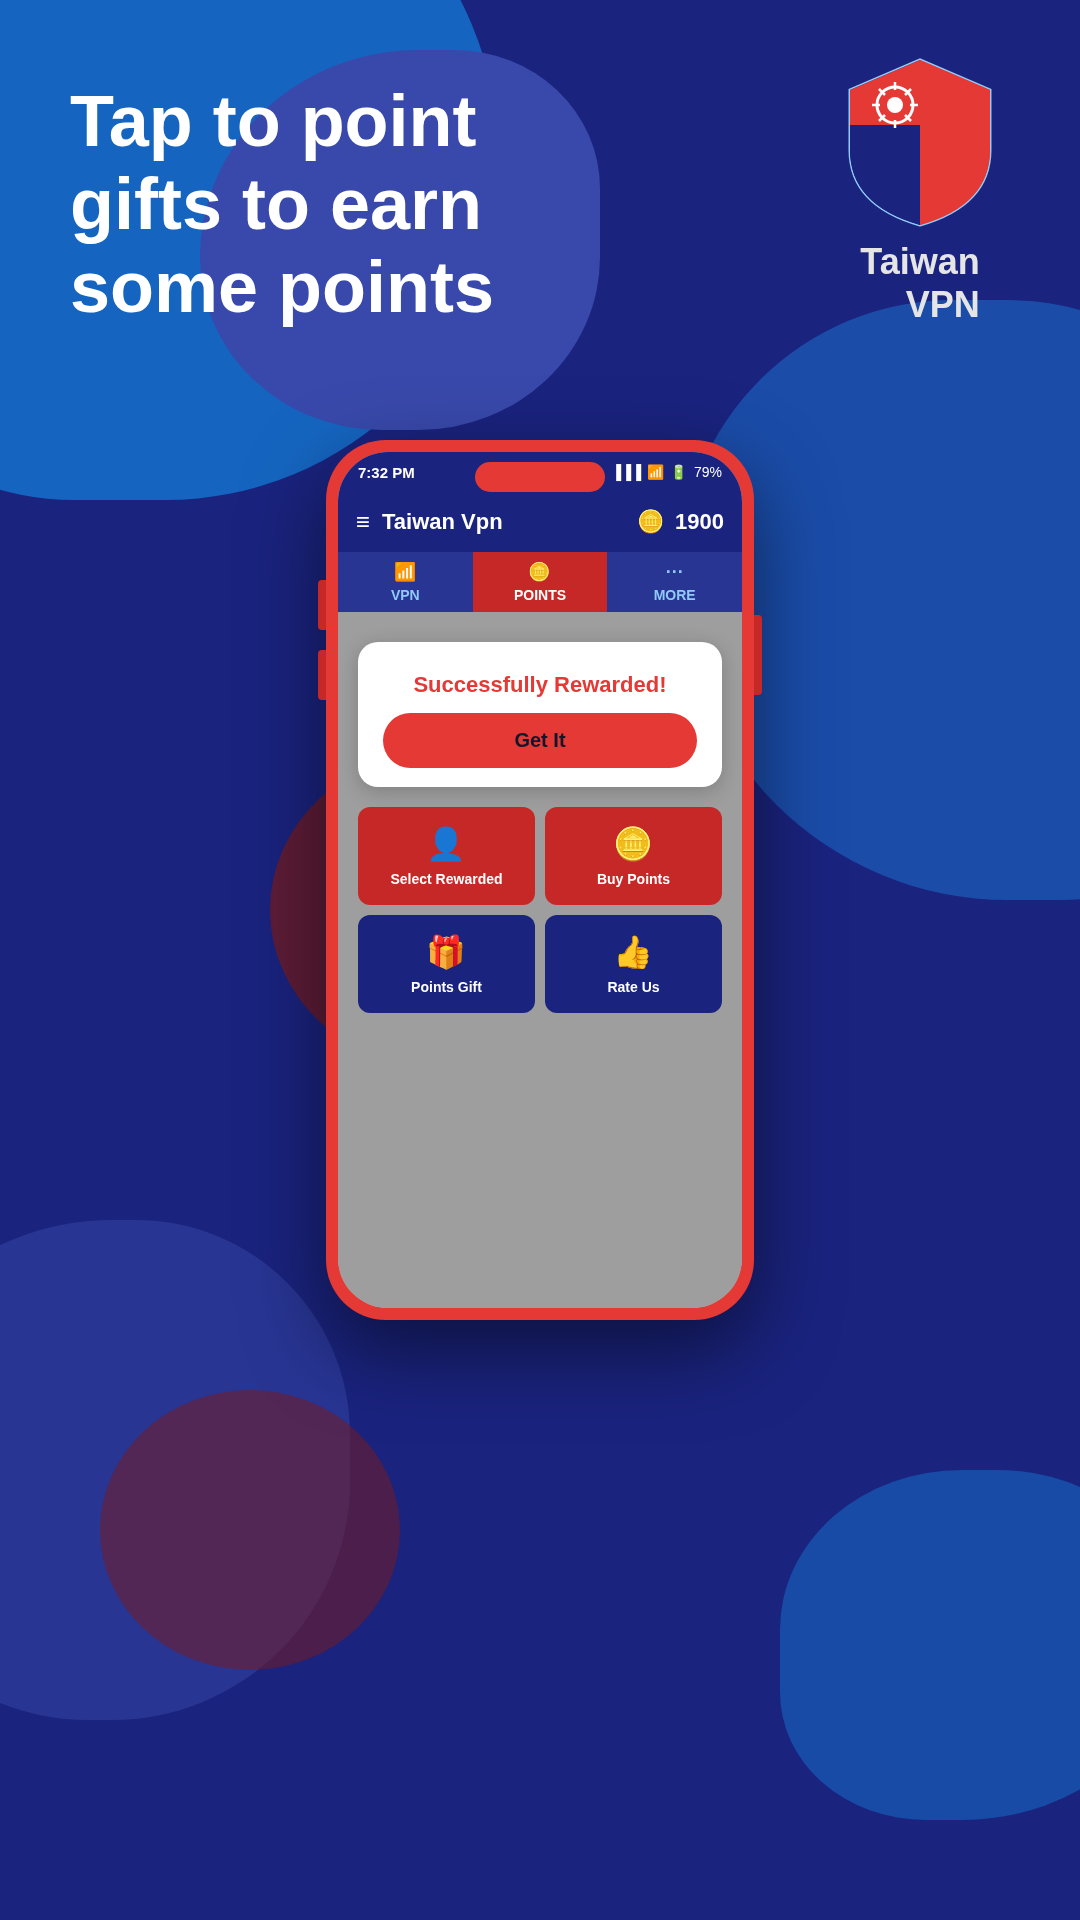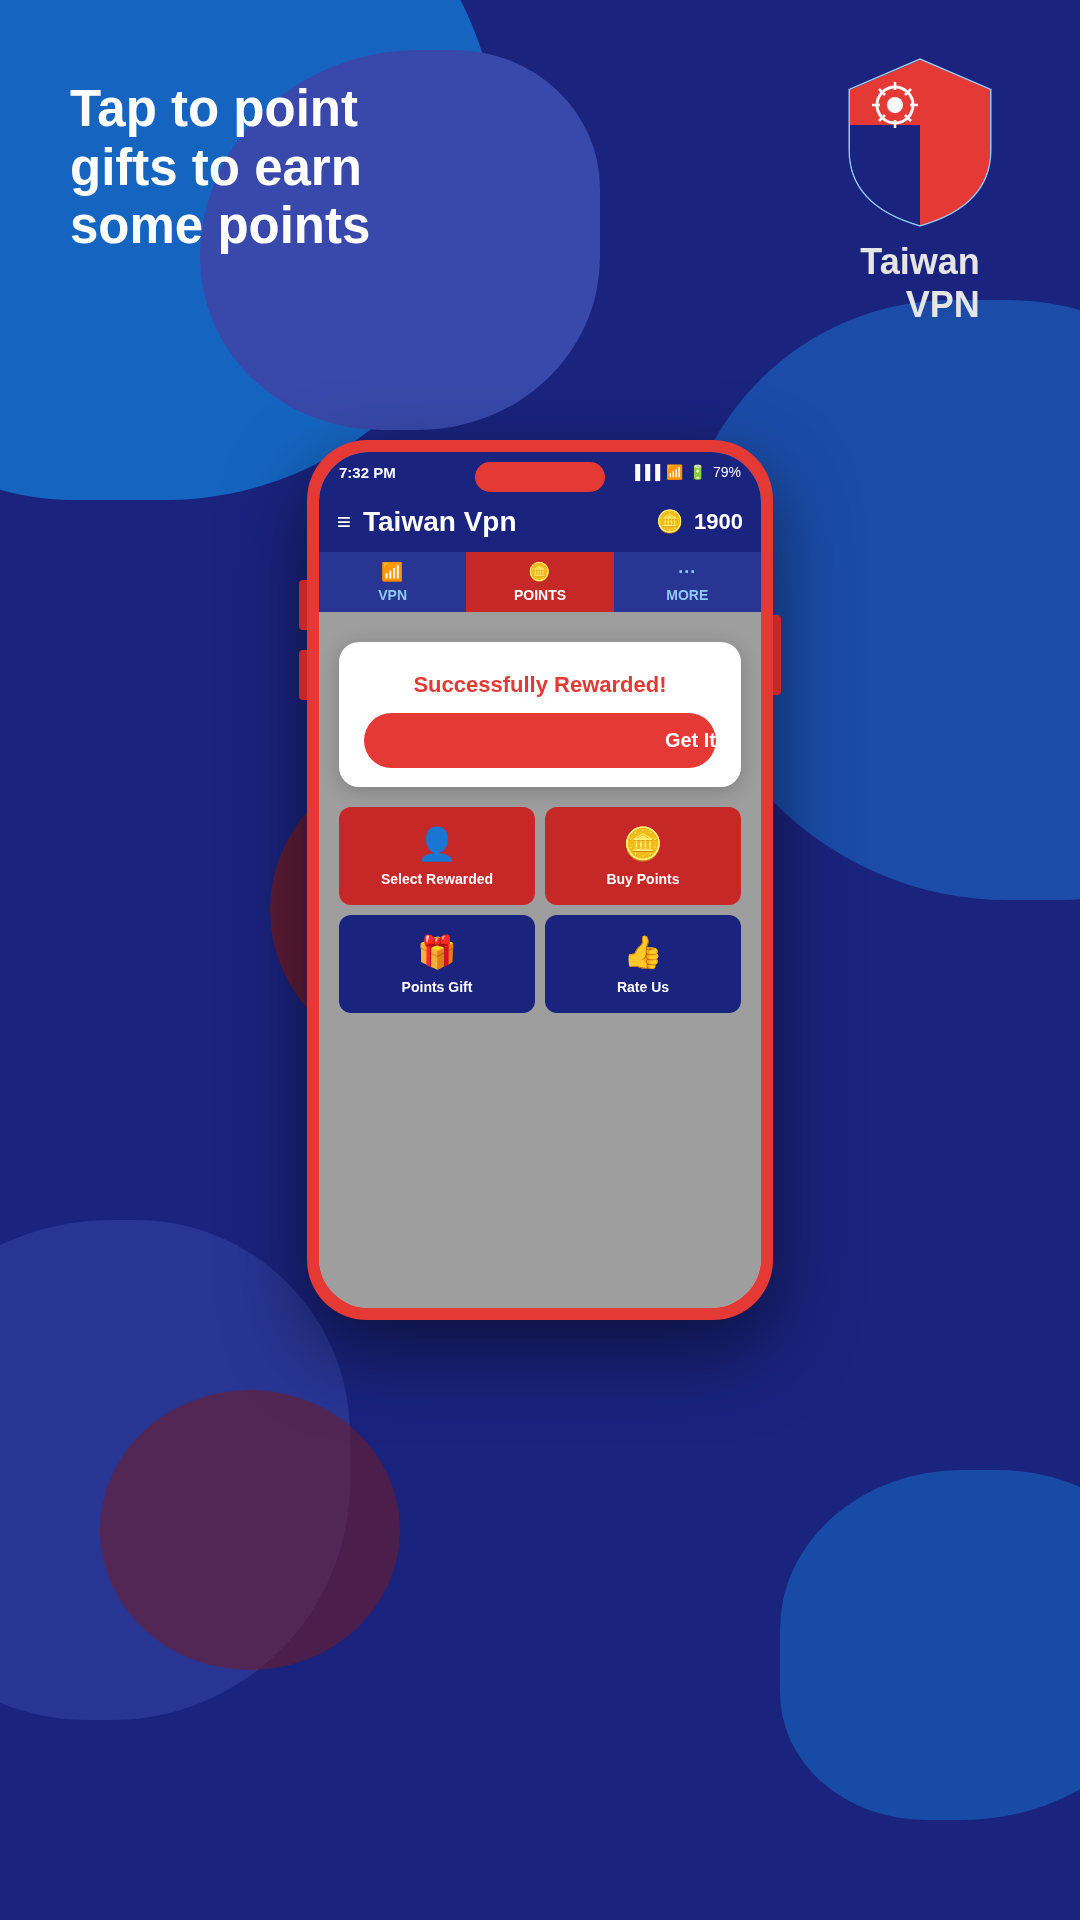--- a/index.html
+++ b/index.html
@@ -68,21 +68,21 @@
       border-radius: 50%;
       opacity: 0.5;
     }
 
     
     .headline {
       position: absolute;
       top: 80px;
       left: 70px;
       color: white;
-      font-size: 51px;
+      font-size: 72px;
       font-weight: 900;
       line-height: 1.15;
       z-index: 10;
       max-width: 500px;
     }
 
     
     .vpn-logo {
       position: absolute;
       top: 50px;
@@ -112,21 +112,21 @@
 
     
     .phone-wrapper {
       position: absolute;
       top: 440px;
       left: 50%;
       transform: translateX(-50%);
       z-index: 20;
     }
     .phone-outer {
-      width: 466px;
+      width: 428px;
       height: 880px;
       background: #e53935;
       border-radius: 60px;
       padding: 12px;
       box-shadow: 0 30px 80px rgba(0,0,0,0.5);
       position: relative;
     }
     .phone-inner {
       width: 100%;
       height: 100%;
@@ -167,21 +167,21 @@
     .app-header {
       background: #1a237e;
       height: 60px;
       display: flex;
       align-items: center;
       justify-content: space-between;
       padding: 0 18px;
       color: white;
     }
     .header-left { display: flex; align-items: center; gap: 12px; }
-    .header-title { font-size: 28px; font-weight: 600; }
+    .header-title { font-size: 22px; font-weight: 600; }
     .header-right { display: flex; align-items: center; gap: 10px; }
     .points-display { font-size: 22px; font-weight: 700; }
 
     
     .tab-bar {
       display: flex;
       background: #1a237e;
       height: 60px;
     }
     .tab-item {
@@ -239,29 +239,28 @@
     .envelope-container {
       position: relative;
       width: 220px;
       height: 200px;
       margin: 5px 0;
     }
 
     
     .get-it-btn {
       background: #e53935;
-      color: #ffffff;
+      color: #0f172a;
       border: none;
       border-radius: 35px;
       width: 100%;
       height: 55px;
       font-size: 20px;
       font-weight: 700;
       cursor: pointer;
-      text-align: right;
     }
 
     
     .bottom-grid {
       display: grid;
       grid-template-columns: 1fr 1fr;
       gap: 10px;
       width: 100%;
     }
     .grid-item {

